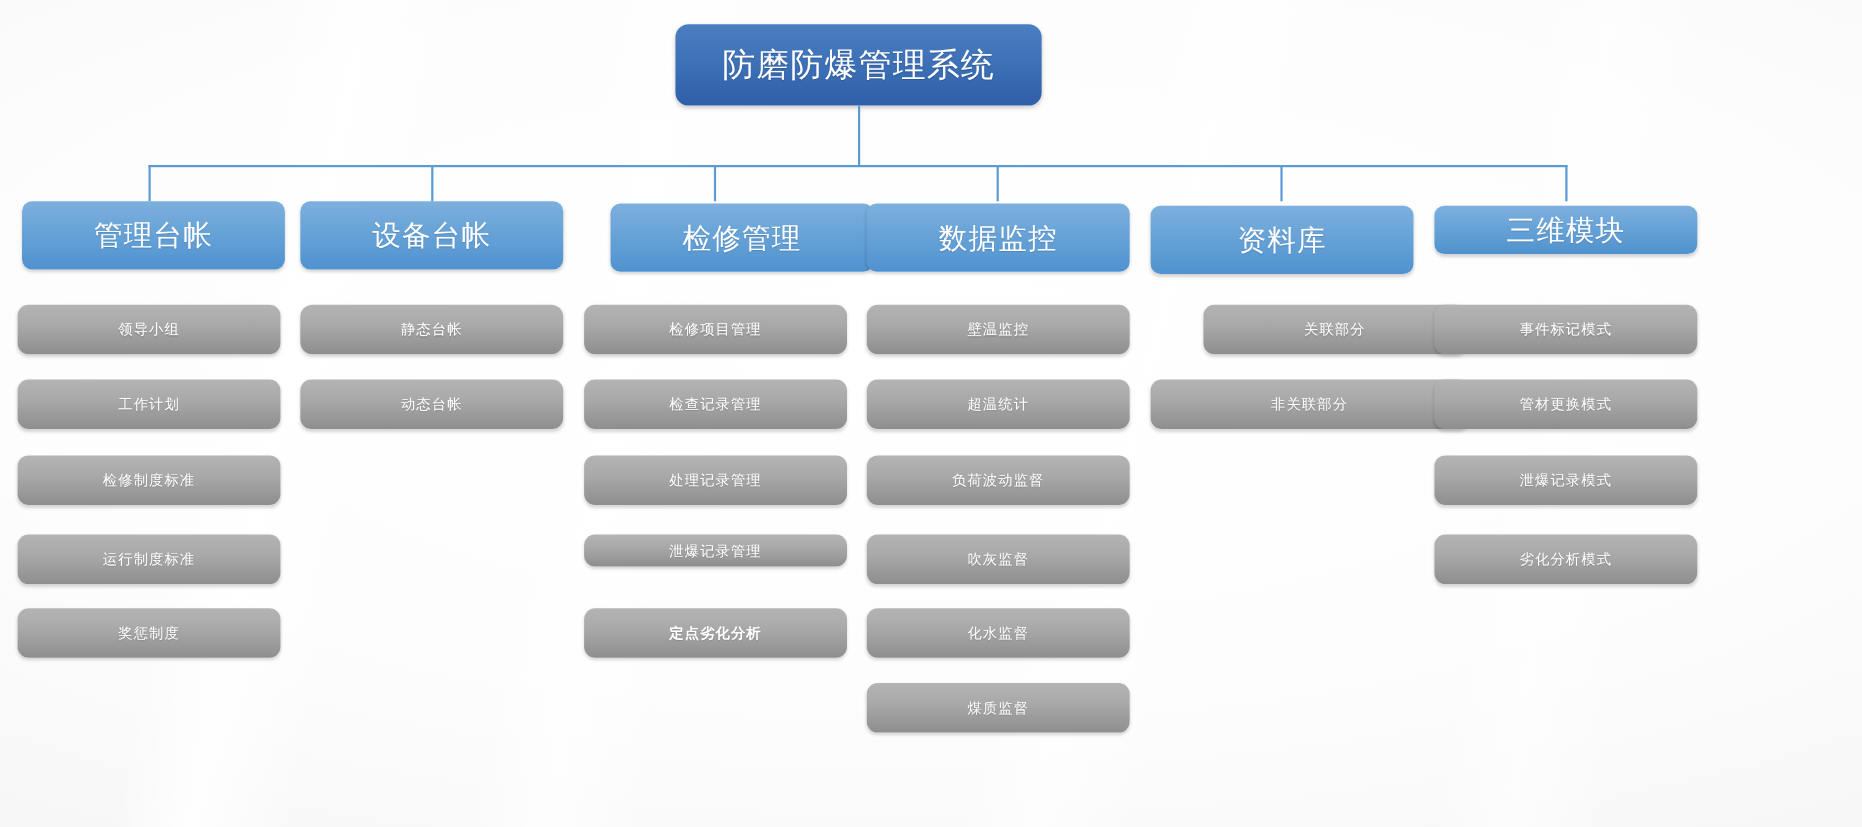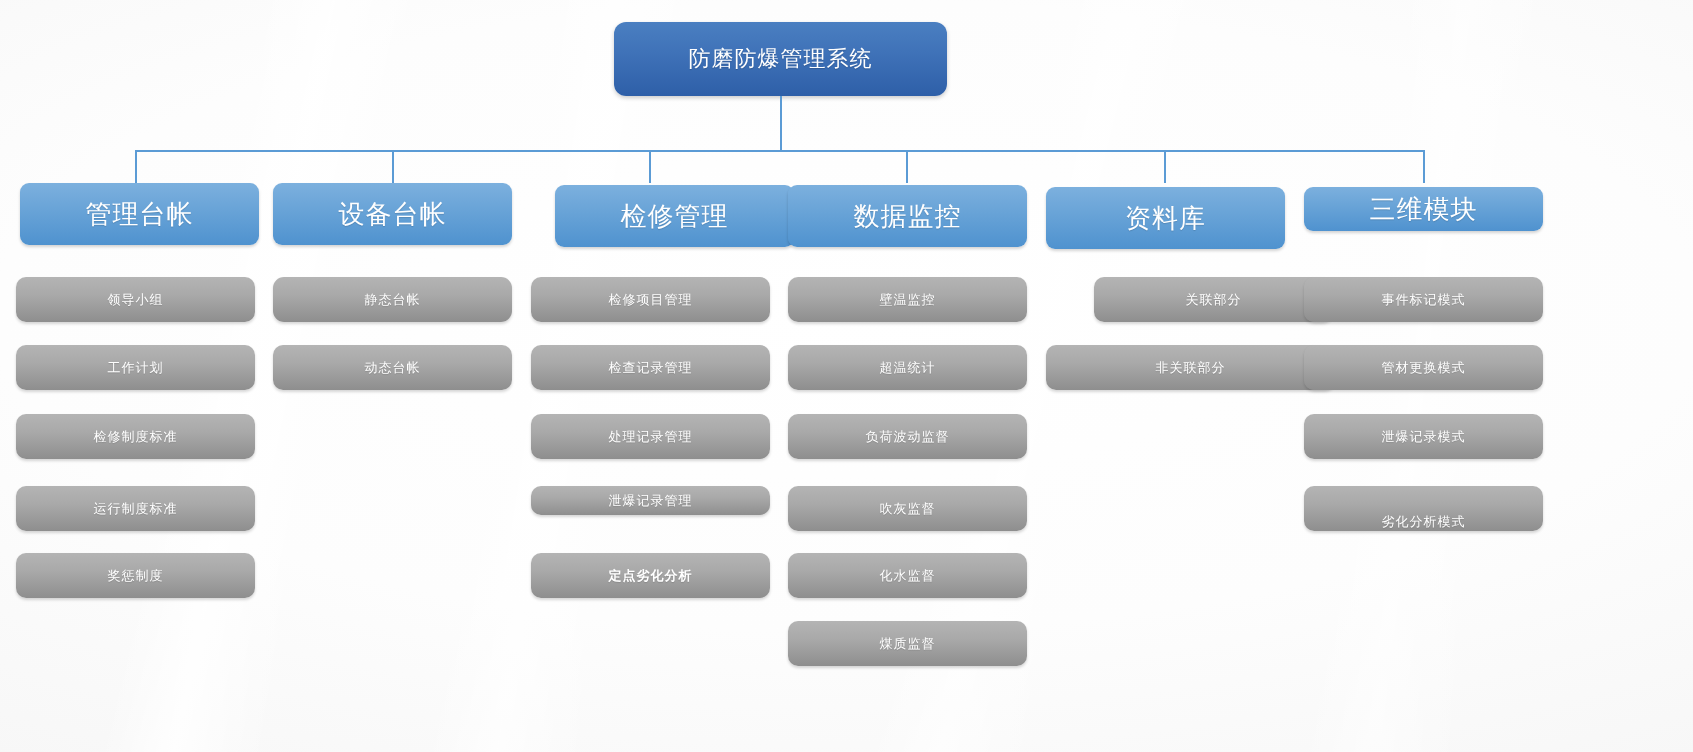--- a/index.html
+++ b/index.html
@@ -47,21 +47,21 @@
     justify-content: center;
     text-align: center;
     color: #ffffff;
     border-radius: 9px;
     white-space: nowrap;
     letter-spacing: 1px;
   }
 
   .node-root {
     border-radius: 12px;
-    font-size: 22px;
+    font-size: 30px;
     background: linear-gradient(180deg, #4a7fc1 0%, #3f72b8 42%, #2e5fa8 100%);
     box-shadow: 0 2px 4px rgba(0,0,0,0.20);
     text-shadow: 0 1px 1px rgba(0,0,0,0.18);
   }
 
   .node-l2 {
     font-size: 26px;
     background: linear-gradient(180deg, #7cb0de 0%, #6ba5d8 38%, #4f92cf 100%);
     box-shadow: 0 2px 3px rgba(0,0,0,0.17);
     text-shadow: 0 1px 1px rgba(0,0,0,0.14);
@@ -181,17 +181,17 @@
   </div>
   <div class="node node-l3" style="left:1304px; top:277px; width:239px; height:45px;">
     <span>事件标记模式</span>
   </div>
   <div class="node node-l3" style="left:1304px; top:345px; width:239px; height:45px;">
     <span>管材更换模式</span>
   </div>
   <div class="node node-l3" style="left:1304px; top:414px; width:239px; height:45px;">
     <span>泄爆记录模式</span>
   </div>
-  <div class="node node-l3" style="left:1304px; top:486px; width:239px; height:45px;align-items:flex-end;">
+  <div class="node node-l3" style="left:1304px; top:486px; width:239px; height:45px;">
     <span>劣化分析模式</span>
   </div>
 
 </div>
 
 </body></html>

